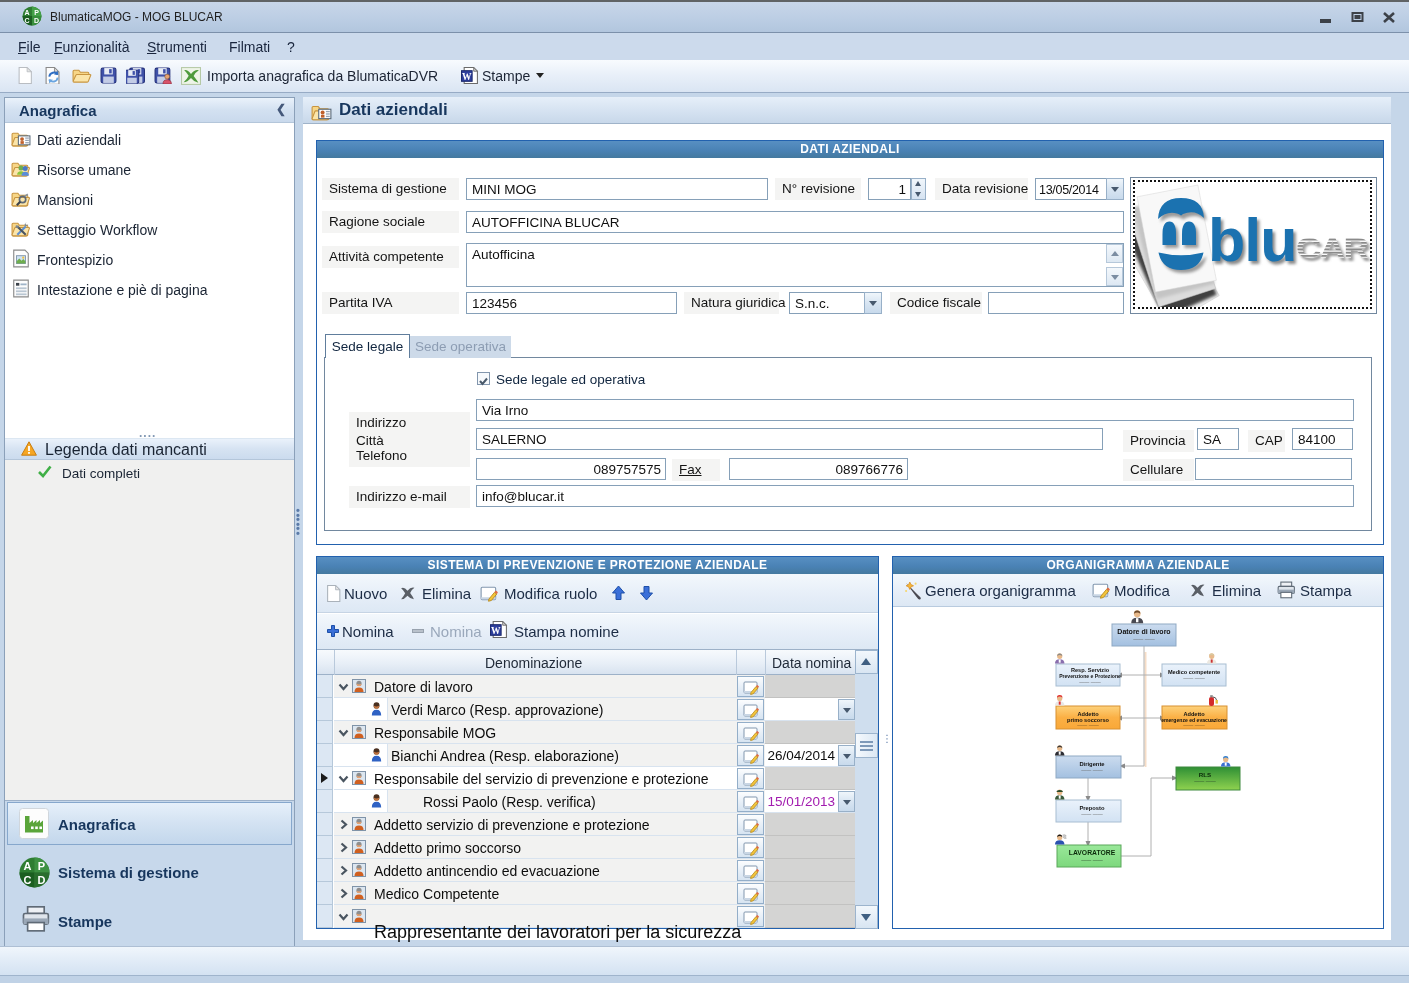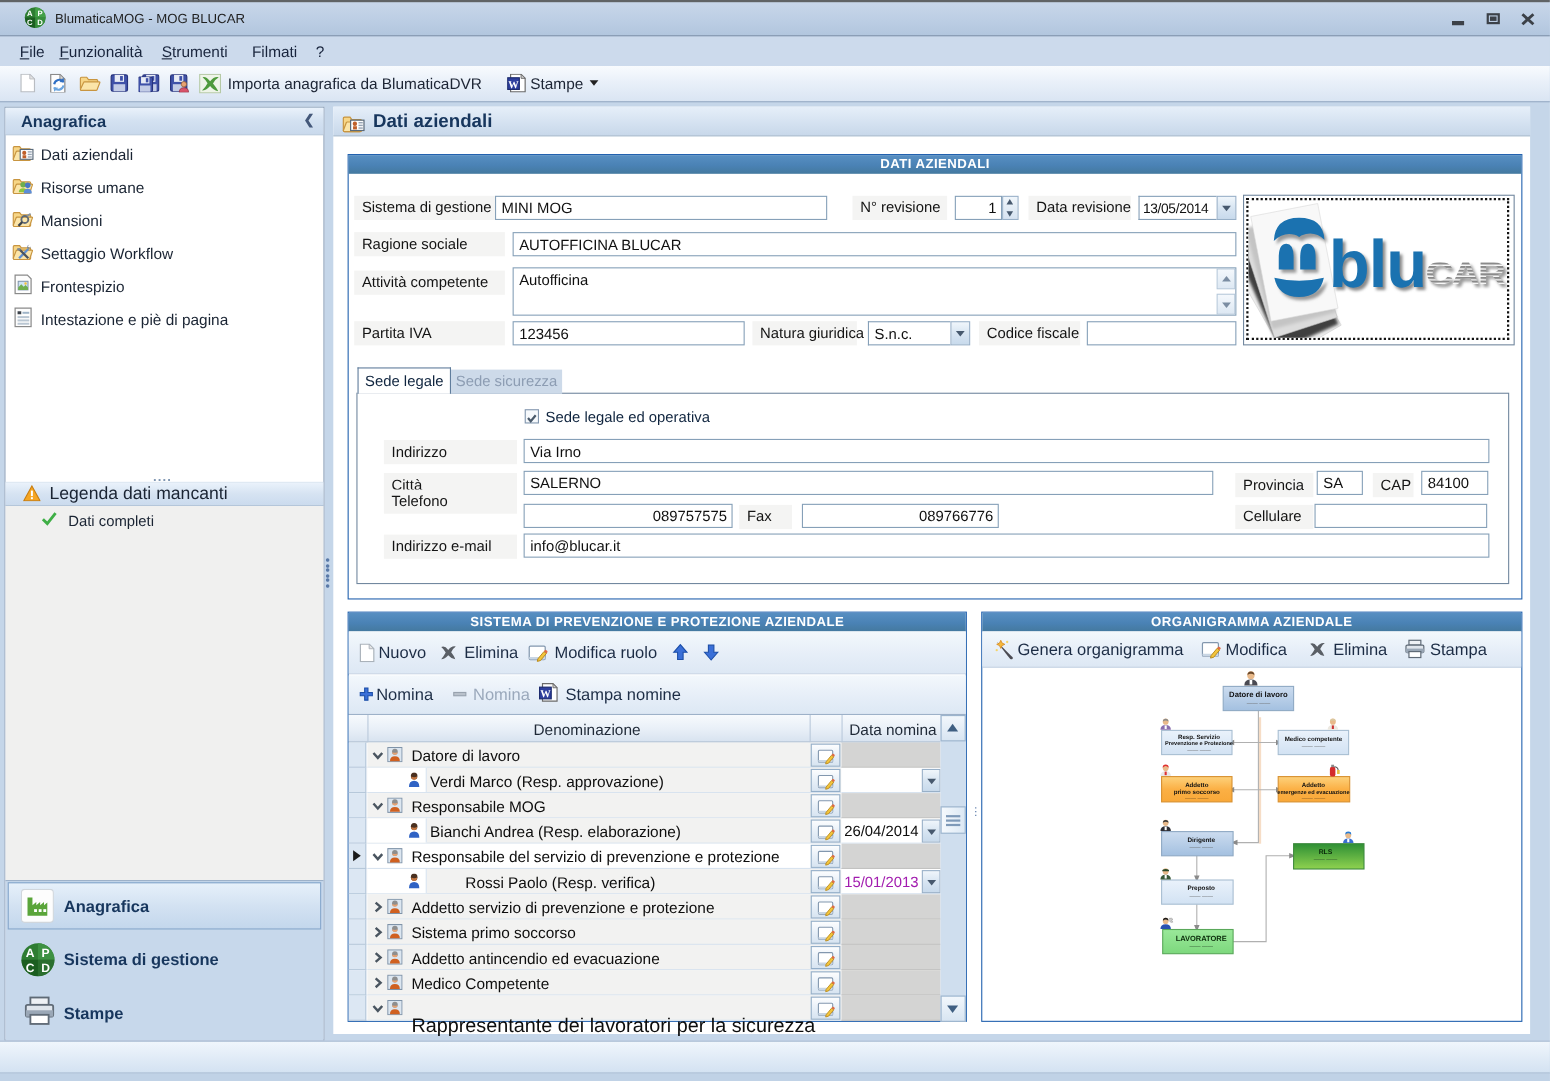--- a/index.html
+++ b/index.html
@@ -297,21 +297,21 @@
     <rect x="13.5" y="7" width="3.5" height="1.2" fill="#98a5b5"></rect>
     <rect x="13.5" y="9.2" width="3.5" height="1.2" fill="#98a5b5"></rect>
     <rect x="13.5" y="11.4" width="3.5" height="1.2" fill="#98a5b5"></rect>
   </svg>
 <b class="abs" style="left:339px;top:100px;font-size:17px;color:#17365d;">Dati aziendali</b>
 
 <div class="panel" style="left:316px;top:140px;width:1068px;height:405px;">
   <div class="ptitle">DATI AZIENDALI</div>
 </div>
 <div class="lbl" style="left:322px;top:178px;width:137px;">Sistema di gestione</div>
-<div class="fld" style="left:450px;top:178px;width:302px;">MINI MOG</div>
+<div class="fld" style="left:466px;top:178px;width:302px;">MINI MOG</div>
 <div class="lbl" style="left:775px;top:178px;width:86px;">N° revisione</div>
 <div class="fld r" style="left:868px;top:178px;width:43px;">1</div>
 <div class="abs" style="left:911px;top:178px;width:15px;height:22px;border:1px solid #98b0c8;background:linear-gradient(#f0f6fb,#d6e3f1);">
   <span style="position:absolute;left:3px;top:2px;border:3.5px solid transparent;border-bottom:5px solid #47596e;border-top:none;"></span>
   <span style="position:absolute;left:3px;bottom:2px;border:3.5px solid transparent;border-top:5px solid #47596e;border-bottom:none;"></span>
 </div>
 <div class="lbl" style="left:935px;top:178px;width:93px;">Data revisione</div>
 <div class="fld" style="left:1035px;top:178px;width:71px;border-right:none;font-size:12.5px;padding-left:3px;letter-spacing:-0.3px;">13/05/2014</div>
 <div class="dropbtn" style="left:1106px;top:178px;width:18px;height:22px;"></div>
 
@@ -380,41 +380,41 @@
 
     <text x="73" y="79" font-size="61" font-weight="bold" fill="#8a8a8a" letter-spacing="-1" filter="url(#soft)" transform="translate(2.5,3)" font-family="Liberation Sans">blu</text>
     <text x="73" y="79" font-size="61" font-weight="bold" fill="#1b72b0" letter-spacing="-1" font-family="Liberation Sans">blu</text>
 
     <text x="161" y="76" font-size="35" font-weight="bold" fill="#9a9a9a" letter-spacing="-1.5" filter="url(#soft)" transform="translate(2.5,2.5) scale(1,0.82) translate(0,17)" font-family="Liberation Sans">CAR</text>
     <text x="161" y="76" font-size="35" font-weight="bold" fill="url(#stripes)" letter-spacing="-1.5" transform="scale(1,0.82) translate(0,17)" font-family="Liberation Sans">CAR</text>
   </svg>
 </div>
 
 <div class="tab-active" style="left:325px;top:334px;width:85px;height:24px;line-height:24px;">Sede legale</div>
-<div class="tab-inactive" style="left:410px;top:336px;width:101px;height:22px;line-height:22px;">Sede sicurezza</div>
+<div class="tab-inactive" style="left:410px;top:336px;width:101px;height:22px;line-height:22px;">Sede operativa</div>
 
 <div class="groupbox" style="left:324px;top:357px;width:1048px;height:174px;"></div>
 <div class="abs" style="left:477px;top:372px;width:13px;height:13px;border:1px solid #8296ad;background:#f6f9fc;">
   <svg width="11" height="11" viewBox="0 0 11 11">
       <path d="M2 5 L4.5 8 L9 2.5" stroke="#4a5a6b" stroke-width="2" fill="none"></path>
     </svg>
 </div>
 <span class="abs" style="left:496px;top:372px;font-size:13.5px;color:#10253f;">Sede legale ed operativa</span>
 
-<div class="lbl" style="left:349px;top:400px;width:121px;">Indirizzo</div>
+<div class="lbl" style="left:349px;top:412px;width:121px;">Indirizzo</div>
 <div class="fld" style="left:476px;top:399px;width:878px;">Via Irno</div>
 <div class="lbl" style="left:349px;top:430px;width:121px;">Città</div>
 <div class="fld" style="left:476px;top:428px;width:627px;">SALERNO</div>
 <div class="lbl" style="left:1123px;top:430px;width:71px;">Provincia</div>
 <div class="fld" style="left:1197px;top:428px;width:42px;">SA</div>
 <div class="lbl" style="left:1248px;top:430px;width:37px;">CAP</div>
 <div class="fld" style="left:1292px;top:428px;width:61px;">84100</div>
 <div class="lbl" style="left:349px;top:445px;width:121px;">Telefono</div>
 <div class="fld r" style="left:476px;top:458px;width:190px;">089757575</div>
-<div class="lbl" style="left:672px;top:459px;width:48px;">Fax</div>
+<div class="lbl" style="left:672px;top:459px;width:48px;text-decoration:underline;">Fax</div>
 <div class="fld r" style="left:729px;top:458px;width:179px;">089766776</div>
 <div class="lbl" style="left:1123px;top:459px;width:71px;">Cellulare</div>
 <div class="fld" style="left:1195px;top:458px;width:157px;"></div>
 <div class="lbl" style="left:349px;top:486px;width:121px;">Indirizzo e-mail</div>
 <div class="fld" style="left:476px;top:485px;width:878px;">info@blucar.it</div>
 
 <div class="panel" style="left:316px;top:556px;width:563px;height:373px;">
   <div class="ptitle">SISTEMA DI PREVENZIONE E PROTEZIONE AZIENDALE</div>
 </div>
 <div class="ptb" style="left:317px;top:574px;width:561px;height:39px;border-bottom:1px solid #c6d4e4;"></div>
@@ -555,21 +555,21 @@
     </svg></div>
 <div class="abs" style="left:765px;top:813px;width:90px;height:23px;background:#d4d4d3;border-bottom:1px solid #c2c2c1;"></div>
 <div class="abs" style="left:317px;top:836px;width:16px;height:23px;background:#dce7f3;border-right:1px solid #b6c8da;border-bottom:1px solid #b6c8da;"></div>
 <div class="abs" style="left:334px;top:836px;width:431px;height:23px;background:#f2f2f1;border-bottom:1px solid #d8e3ef;"></div>
 <svg class="abs" style="left:339px;top:842px" width="10" height="11" viewBox="0 0 10 11">
     <path d="M2.5 1.5 L7 5.5 L2.5 9.5" stroke="#4a5560" stroke-width="2.2" fill="none"></path>
   </svg>
 <svg class="abs" style="left:352px;top:840px" width="14" height="14" viewBox="0 0 14 14">
     <use href="#groupicon"></use>
   </svg>
-<span class="abs" style="left:374px;top:840px;font-size:14px;color:#0d0d0d;white-space:nowrap;">Sistema primo soccorso</span>
+<span class="abs" style="left:374px;top:840px;font-size:14px;color:#0d0d0d;white-space:nowrap;">Addetto primo soccorso</span>
 <div class="editbtn" style="left:737px;top:837px;"><svg width="25" height="19" viewBox="-5 -3 25 19">
       <use href="#editpage"></use>
     </svg></div>
 <div class="abs" style="left:765px;top:836px;width:90px;height:23px;background:#d4d4d3;border-bottom:1px solid #c2c2c1;"></div>
 <div class="abs" style="left:317px;top:859px;width:16px;height:23px;background:#dce7f3;border-right:1px solid #b6c8da;border-bottom:1px solid #b6c8da;"></div>
 <div class="abs" style="left:334px;top:859px;width:431px;height:23px;background:#f2f2f1;border-bottom:1px solid #d8e3ef;"></div>
 <svg class="abs" style="left:339px;top:865px" width="10" height="11" viewBox="0 0 10 11">
     <path d="M2.5 1.5 L7 5.5 L2.5 9.5" stroke="#4a5560" stroke-width="2.2" fill="none"></path>
   </svg>
 <svg class="abs" style="left:352px;top:863px" width="14" height="14" viewBox="0 0 14 14">

